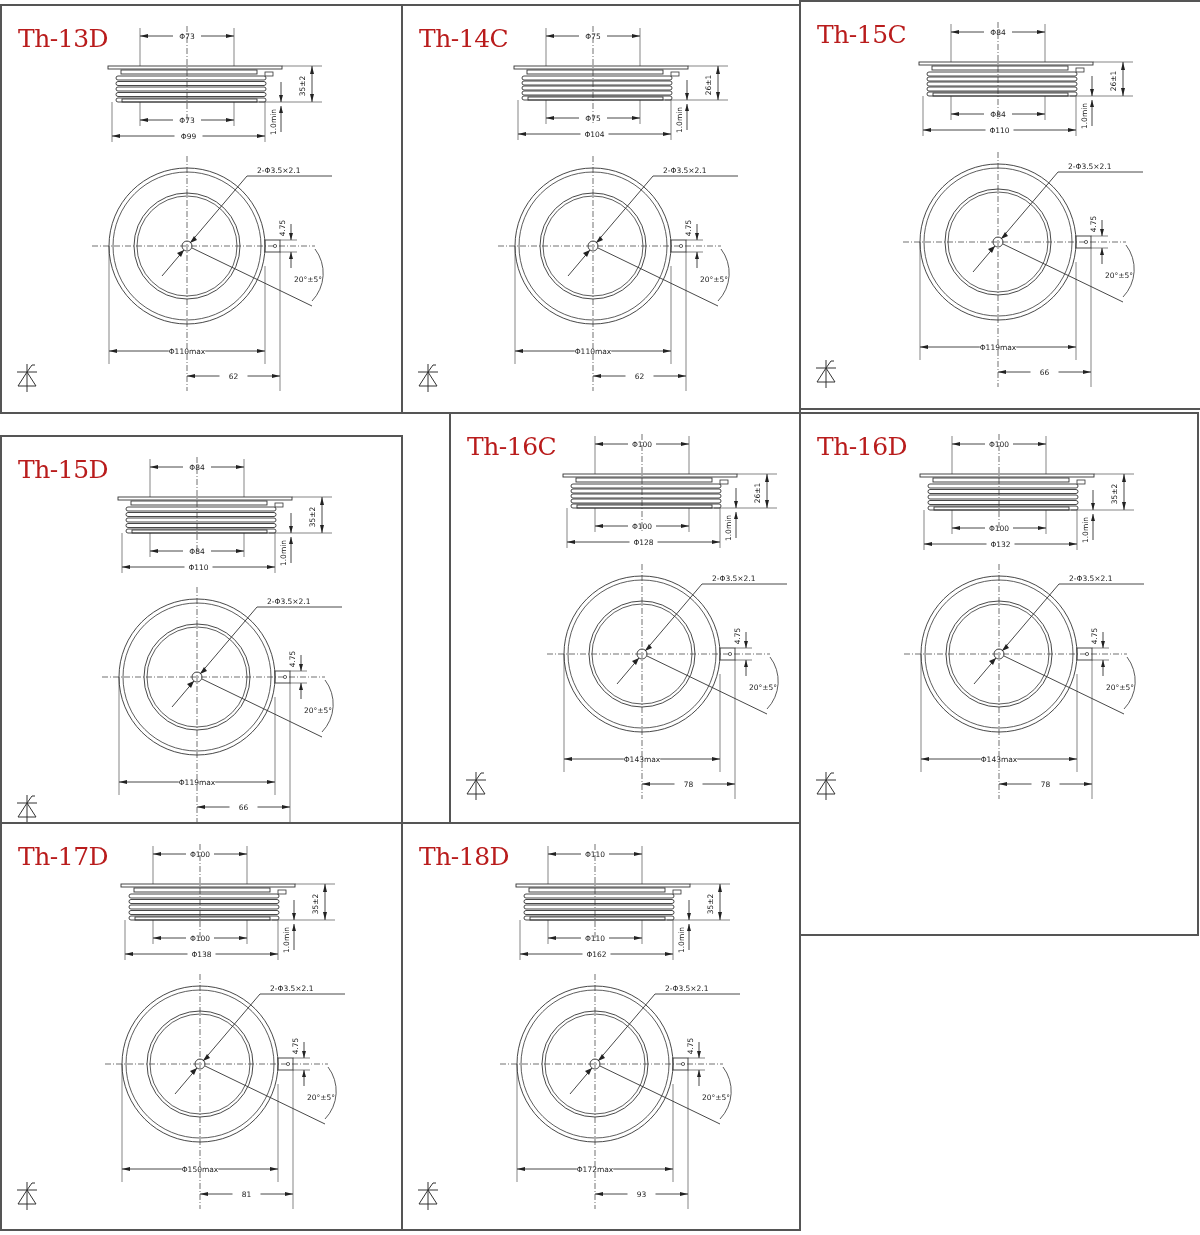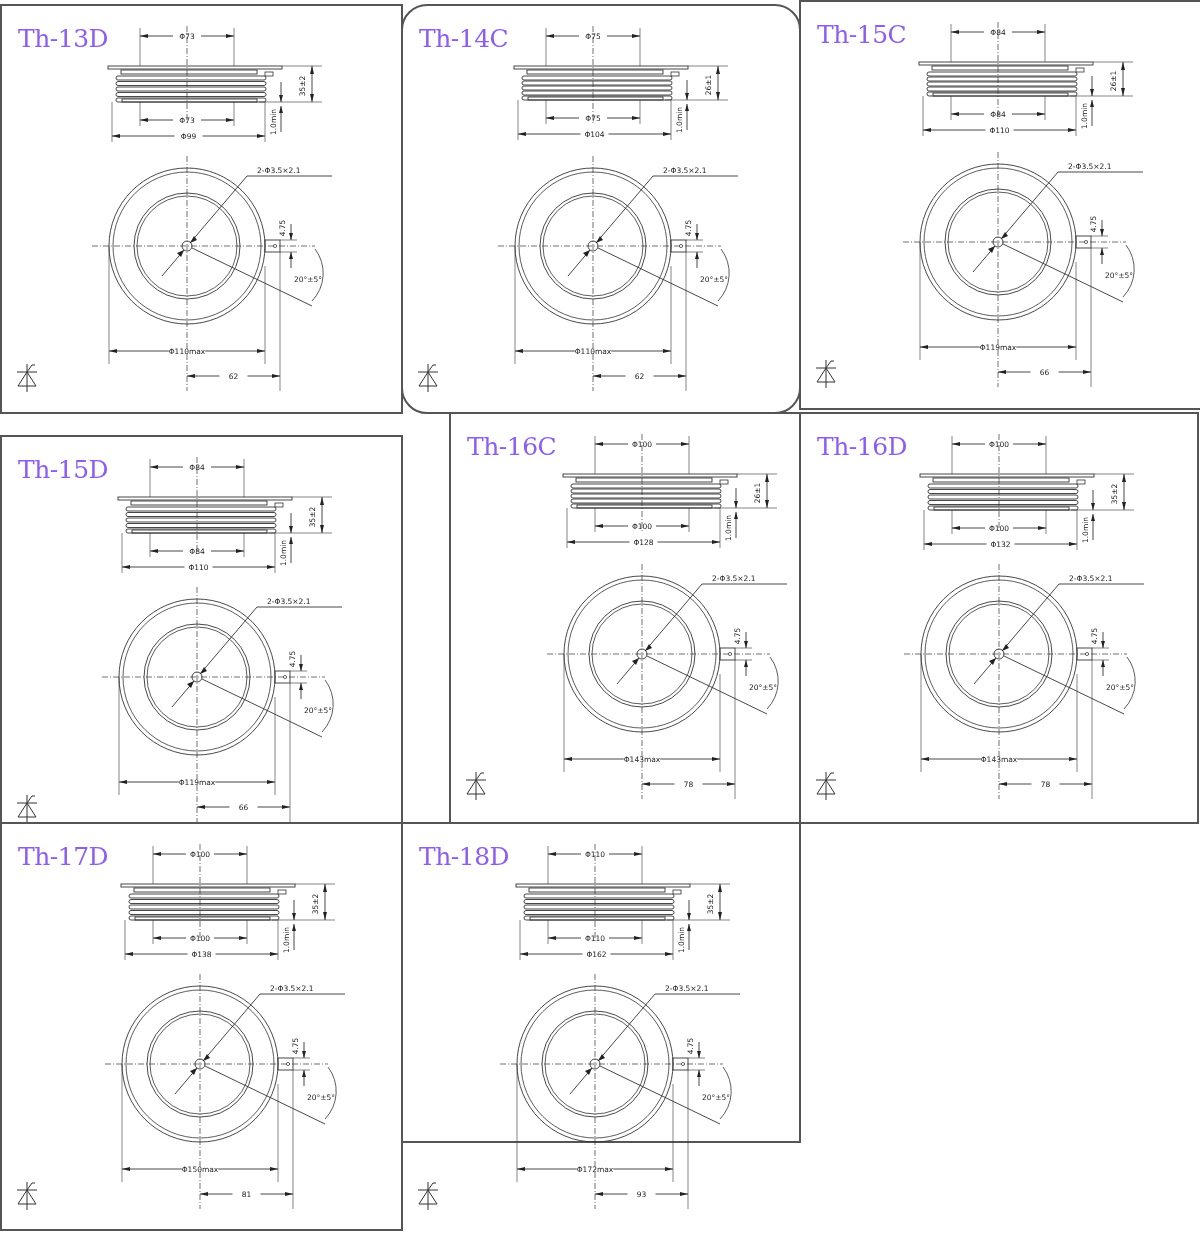--- a/index.html
+++ b/index.html
@@ -1,19 +1,19 @@
 <!DOCTYPE html>
 <html><head>
 <meta charset="utf-8">
 <style>
   html, body { margin: 0; padding: 0; background: #ffffff; }
   body { width: 1200px; height: 1235px; position: relative; overflow: hidden; font-family: "DejaVu Sans", sans-serif; }
   #grid { position: absolute; left: 0; top: 0; width: 1200px; height: 1235px; }
   .panel { position: absolute; box-sizing: border-box; border: 2px solid #555; background: #fff; }
-  .panel-title { position: absolute; left: 16px; top: 18px; font-family: "DejaVu Serif", "Liberation Serif", serif; font-size: 25px; color: #8b5cf6; letter-spacing: -0.5px; }
+  .panel-title { position: absolute; left: 16px; top: 18px; font-family: "DejaVu Serif", "Liberation Serif", serif; font-size: 25px; color: #b91c1c; letter-spacing: -0.5px; }
   .panel svg { position: absolute; left: 0; top: 0; }
   .dim { font-family: "DejaVu Sans", sans-serif; font-size: 7.5px; fill: #222; }
 </style>
 </head>
 <body>
 
 <div id="grid">
   <div class="panel" style="left:0px;top:4px;width:403px;height:410px;">
     <div class="panel-title">Th-13D</div>
     <svg width="400" height="408">
@@ -98,21 +98,21 @@
         <polygon points="278,370 270,368 270,372" fill="#222"></polygon>
         <text x="231.5" y="372.5" text-anchor="middle" class="dim">62</text>
         <g>
           <line x1="25" y1="358" x2="25" y2="386" stroke="#333" stroke-width="1"></line>
           <line x1="15" y1="366" x2="35" y2="366" stroke="#333" stroke-width="1"></line>
           <polygon points="25,366 16,380 34,380" fill="none" stroke="#333" stroke-width="1"></polygon>
           <polyline points="25,366 30,359 33,359" fill="none" stroke="#333" stroke-width="1"></polyline>
         </g>
       </svg>
   </div>
-  <div class="panel" style="left:401px;top:4px;width:400px;height:410px;border-radius:26px;">
+  <div class="panel" style="left:401px;top:4px;width:400px;height:410px;">
     <div class="panel-title">Th-14C</div>
     <svg width="398" height="408">
         <line x1="190" y1="20" x2="190" y2="118" stroke="#333" stroke-width="0.7" stroke-dasharray="6 2 1 2"></line>
         <line x1="143" y1="22" x2="143" y2="60" stroke="#333" stroke-width="0.6"></line>
         <line x1="237" y1="22" x2="237" y2="60" stroke="#333" stroke-width="0.6"></line>
         <line x1="143" y1="30" x2="176" y2="30" stroke="#333" stroke-width="0.9"></line>
         <line x1="204" y1="30" x2="237" y2="30" stroke="#333" stroke-width="0.9"></line>
         <polygon points="143,30 151,28 151,32" fill="#222"></polygon>
         <polygon points="237,30 229,28 229,32" fill="#222"></polygon>
         <text x="190" y="32.5" text-anchor="middle" class="dim">Φ75</text>
@@ -462,21 +462,21 @@
         <polygon points="284,370 276,368 276,372" fill="#222"></polygon>
         <text x="237.5" y="372.5" text-anchor="middle" class="dim">78</text>
         <g>
           <line x1="25" y1="358" x2="25" y2="386" stroke="#333" stroke-width="1"></line>
           <line x1="15" y1="366" x2="35" y2="366" stroke="#333" stroke-width="1"></line>
           <polygon points="25,366 16,380 34,380" fill="none" stroke="#333" stroke-width="1"></polygon>
           <polyline points="25,366 30,359 33,359" fill="none" stroke="#333" stroke-width="1"></polyline>
         </g>
       </svg>
   </div>
-  <div class="panel" style="left:799px;top:412px;width:400px;height:412px;">
+  <div class="panel" style="left:799px;top:412px;width:400px;height:524px;">
     <div class="panel-title">Th-16D</div>
     <svg width="398" height="408">
         <line x1="198" y1="20" x2="198" y2="118" stroke="#333" stroke-width="0.7" stroke-dasharray="6 2 1 2"></line>
         <line x1="151" y1="22" x2="151" y2="60" stroke="#333" stroke-width="0.6"></line>
         <line x1="245" y1="22" x2="245" y2="60" stroke="#333" stroke-width="0.6"></line>
         <line x1="151" y1="30" x2="184" y2="30" stroke="#333" stroke-width="0.9"></line>
         <line x1="212" y1="30" x2="245" y2="30" stroke="#333" stroke-width="0.9"></line>
         <polygon points="151,30 159,28 159,32" fill="#222"></polygon>
         <polygon points="245,30 237,28 237,32" fill="#222"></polygon>
         <text x="198" y="32.5" text-anchor="middle" class="dim">Φ100</text>
@@ -644,21 +644,21 @@
         <polygon points="291,370 283,368 283,372" fill="#222"></polygon>
         <text x="244.5" y="372.5" text-anchor="middle" class="dim">81</text>
         <g>
           <line x1="25" y1="358" x2="25" y2="386" stroke="#333" stroke-width="1"></line>
           <line x1="15" y1="366" x2="35" y2="366" stroke="#333" stroke-width="1"></line>
           <polygon points="25,366 16,380 34,380" fill="none" stroke="#333" stroke-width="1"></polygon>
           <polyline points="25,366 30,359 33,359" fill="none" stroke="#333" stroke-width="1"></polyline>
         </g>
       </svg>
   </div>
-  <div class="panel" style="left:401px;top:822px;width:400px;height:321px;">
+  <div class="panel" style="left:401px;top:822px;width:400px;height:409px;">
     <div class="panel-title">Th-18D</div>
     <svg width="398" height="405">
         <line x1="192" y1="20" x2="192" y2="118" stroke="#333" stroke-width="0.7" stroke-dasharray="6 2 1 2"></line>
         <line x1="145" y1="22" x2="145" y2="60" stroke="#333" stroke-width="0.6"></line>
         <line x1="239" y1="22" x2="239" y2="60" stroke="#333" stroke-width="0.6"></line>
         <line x1="145" y1="30" x2="178" y2="30" stroke="#333" stroke-width="0.9"></line>
         <line x1="206" y1="30" x2="239" y2="30" stroke="#333" stroke-width="0.9"></line>
         <polygon points="145,30 153,28 153,32" fill="#222"></polygon>
         <polygon points="239,30 231,28 231,32" fill="#222"></polygon>
         <text x="192" y="32.5" text-anchor="middle" class="dim">Φ110</text>

